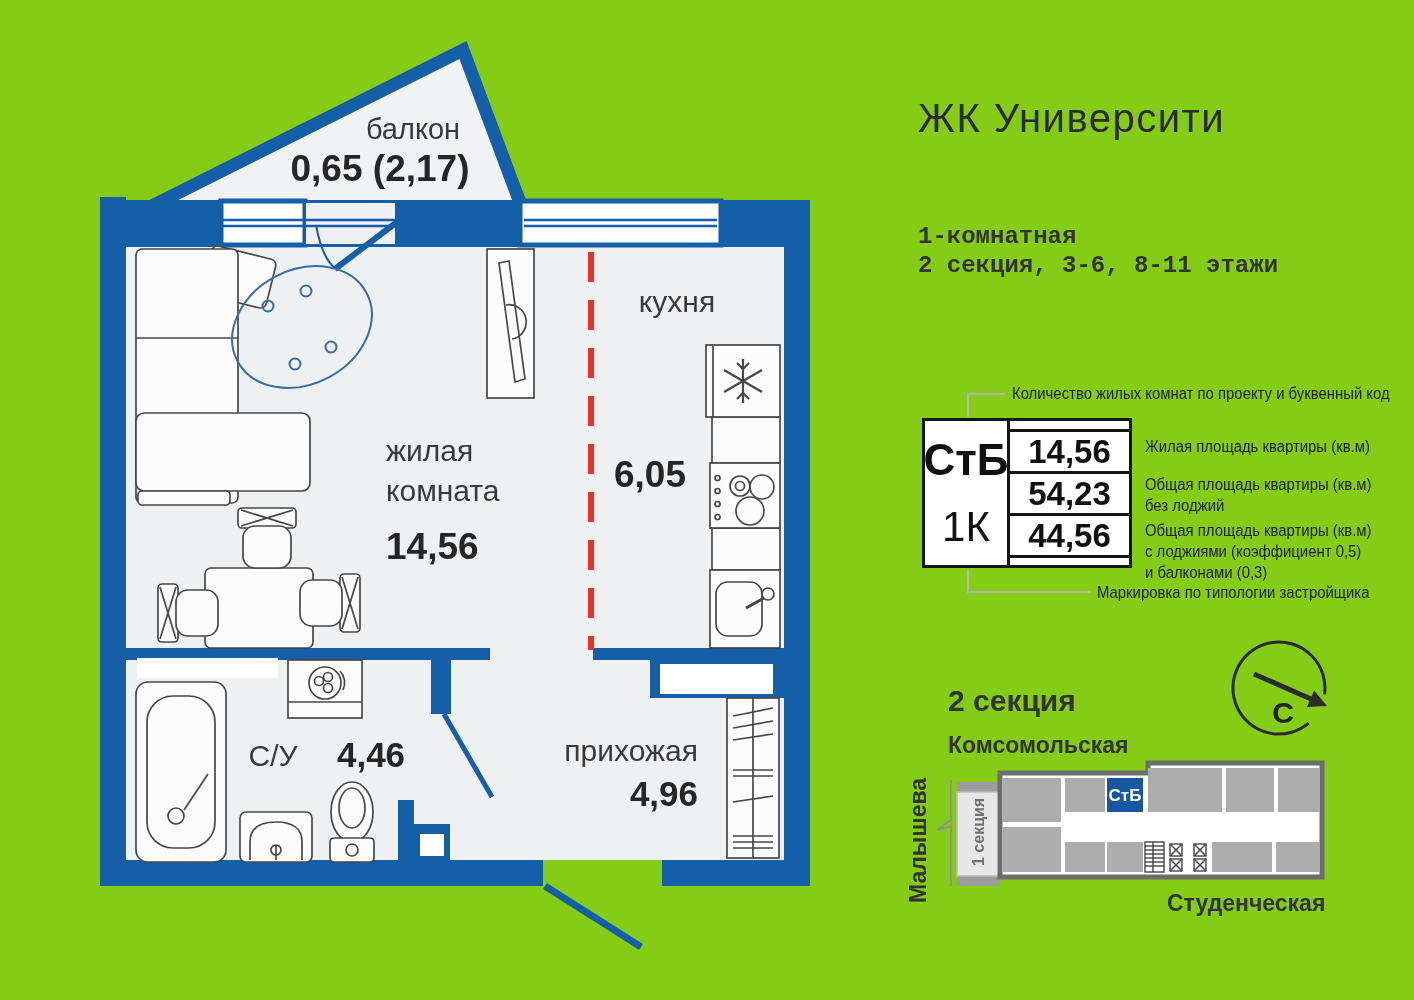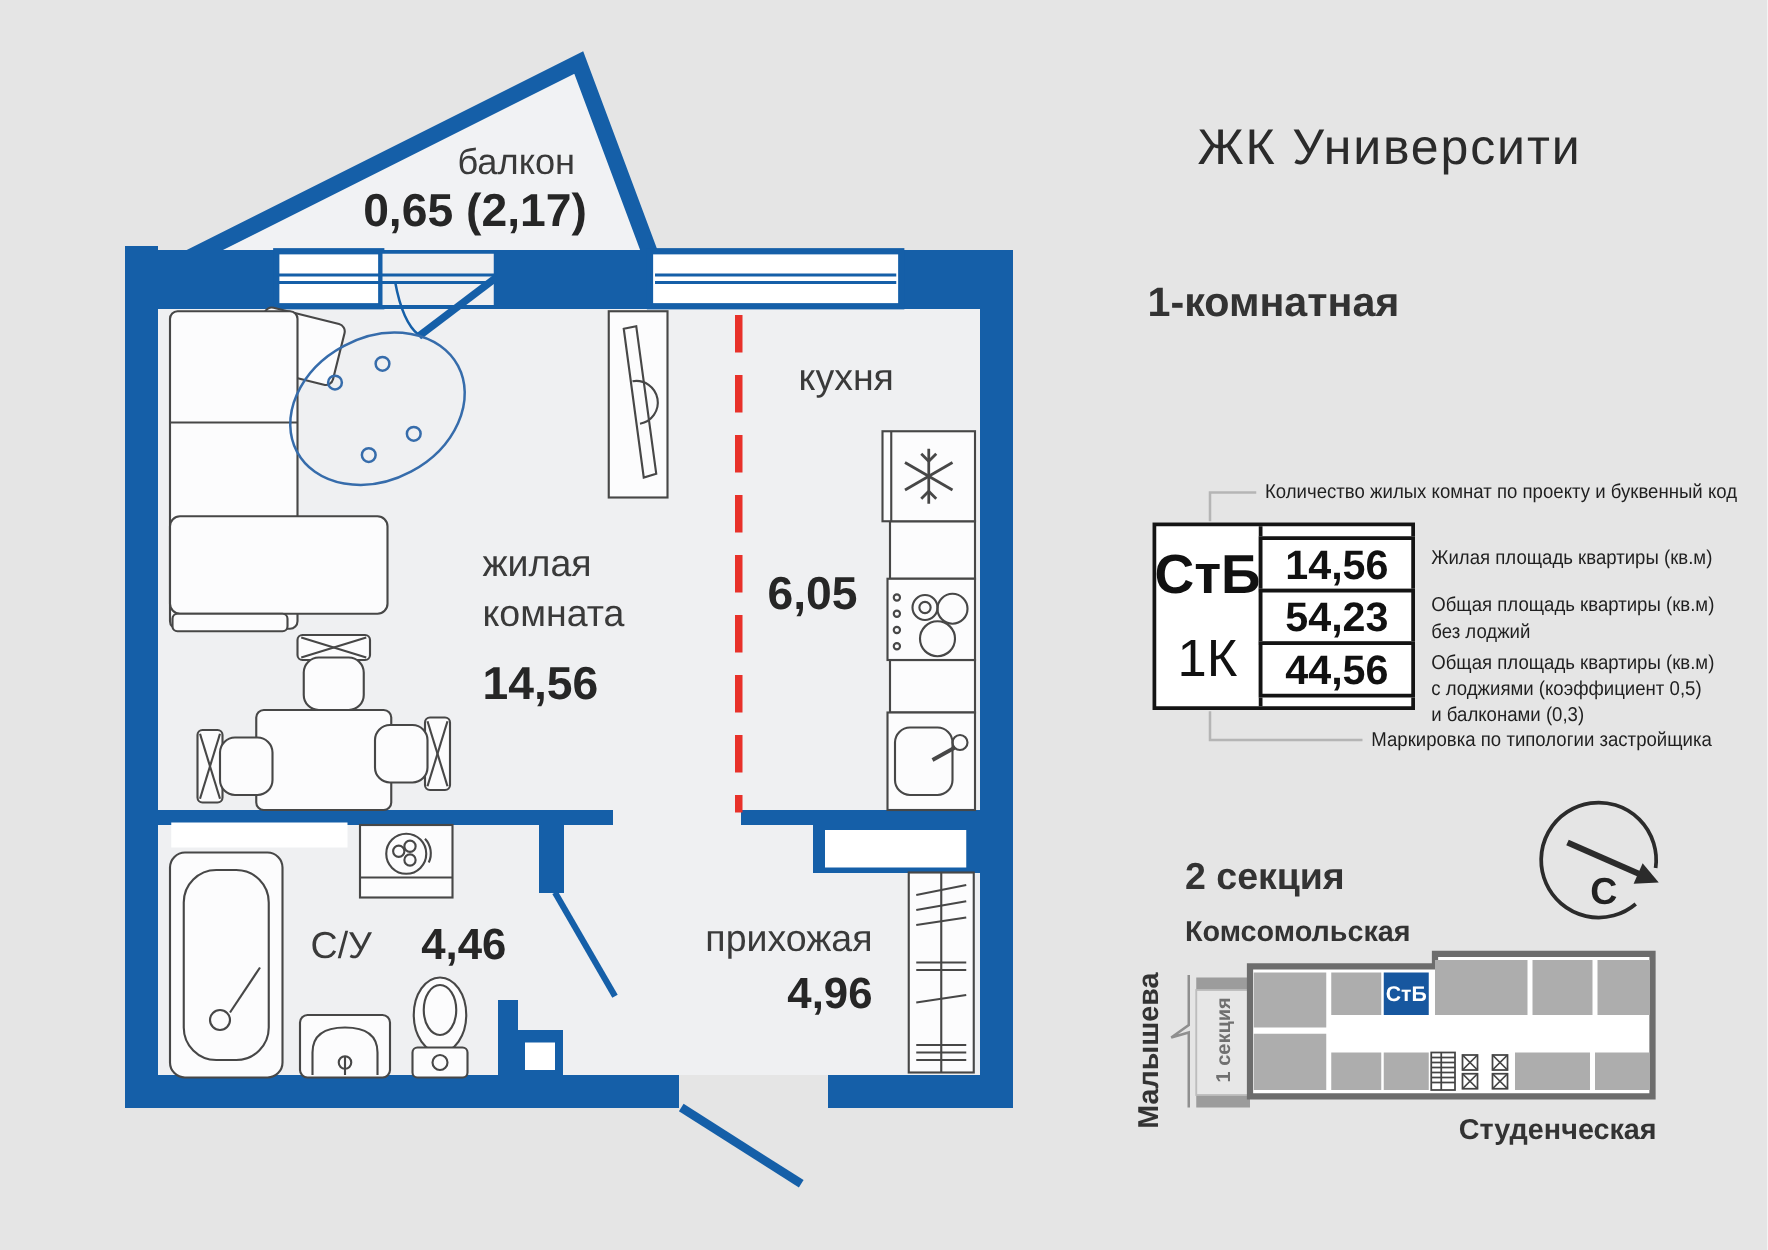--- a/index.html
+++ b/index.html
@@ -1,35 +1,35 @@
 <!DOCTYPE html>
 <html><head>
 <meta charset="utf-8">
 <style>
   html,body{margin:0;padding:0;background:#fff;}
-  .page{position:relative;width:1414px;height:1000px;background:#e5e5e5;overflow:hidden;
+  .page{position:relative;width:1414px;height:1000px;background:#84cc16;overflow:hidden;
         font-family:"Liberation Sans",sans-serif;}
   .page svg{position:absolute;left:0;top:0;}
 
   
   .room-name{font-family:"Liberation Sans",sans-serif;font-size:30px;fill:#3a3a3a;}
   .room-name.small{font-size:29px;}
   .room-num{font-family:"Liberation Sans",sans-serif;font-size:35px;font-weight:700;fill:#262626;}
   .room-num.big{font-size:37px;}
   .map-head{font-family:"Liberation Sans",sans-serif;font-size:30px;font-weight:700;fill:#333;}
   .map-street{font-family:"Liberation Sans",sans-serif;font-size:23px;font-weight:700;fill:#333;}
   .map-sec1{font-family:"Liberation Sans",sans-serif;font-size:16px;font-weight:700;fill:#707070;}
   .marker-text{font-family:"Liberation Sans",sans-serif;font-size:17px;font-weight:700;fill:#fff;}
   .compass-c{font-family:"Liberation Sans",sans-serif;font-size:30px;font-weight:700;fill:#222;}
 
   
   .title{position:absolute;left:918px;top:96px;font-size:40px;font-weight:300;
-         letter-spacing:1.5px;color:#2b2b2b;white-space:nowrap;margin-left:40px;}
-  .subtitle{position:absolute;left:918px;top:222px;font-size:33px;font-weight:700;
-            color:#333;line-height:1.22;white-space:nowrap;}
+         letter-spacing:1.5px;color:#2b2b2b;white-space:nowrap;}
+  .subtitle{position:absolute;left:918px;top:222px;font-size:24px;font-weight:700;
+            color:#333;line-height:1.22;white-space:nowrap;font-family:Liberation Mono, monospace;}
   .spec-table{position:absolute;left:922px;top:418px;width:210px;height:150px;
               border:3px solid #141414;background:#fff;display:flex;box-sizing:border-box;}
   .spec-left{width:85px;border-right:3px solid #141414;display:flex;flex-direction:column;
              align-items:center;justify-content:center;box-sizing:border-box;}
   .code-main{font-size:44px;font-weight:700;color:#111;line-height:1.05;}
   .code-sub{font-size:42px;font-weight:400;color:#111;line-height:1.05;margin-top:21px;}
   .spec-right{flex:1;display:flex;flex-direction:column;padding-top:8px;box-sizing:border-box;}
   .spec-box{height:45px;border:3px solid #141414;margin:-3px -3px 0 -3px;display:flex;
             align-items:center;justify-content:center;font-size:33px;font-weight:700;color:#111;
             background:#fff;box-sizing:border-box;}
@@ -305,20 +305,21 @@
       <polygon points="1327,706 1306.9,707 1314.1,690.6" fill="#2b2b2b"></polygon>
       <text class="compass-c" x="1283" y="723" text-anchor="middle">С</text>
     </g>
   </g>
 </svg>
 
   <div class="title">ЖК Университи</div>
 
   <div class="subtitle">
     <div>1-комнатная</div>
+    <div>2 секция, 3-6, 8-11 этажи</div>
   </div>
 
   <div class="spec-table">
     <div class="spec-left">
       <div class="code-main">СтБ</div>
       <div class="code-sub">1К</div>
     </div>
     <div class="spec-right">
       <div class="spec-box">14,56</div>
       <div class="spec-box">54,23</div>

